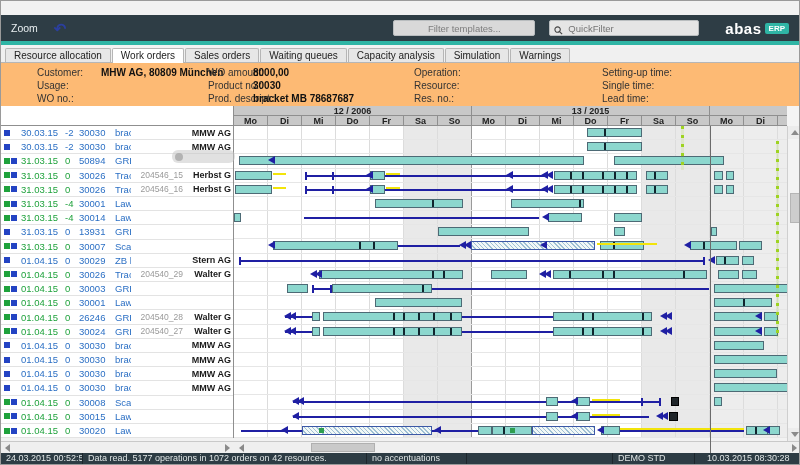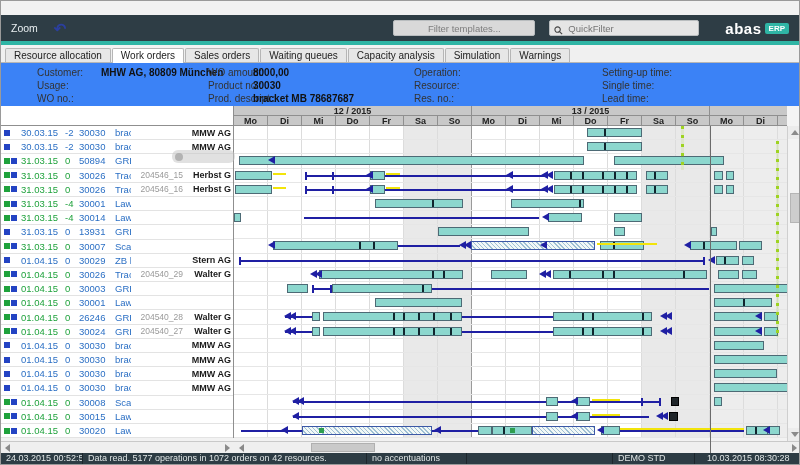--- a/index.html
+++ b/index.html
@@ -36,21 +36,21 @@
   .accent{position:absolute;left:0;top:40px;width:100%;height:4px;background:#2fb5a5;}
 
   
   .tabbar{position:absolute;left:0;top:47px;width:100%;height:15px;background:#f0f0f0;
           border-bottom:1px solid #b6b6b6;display:flex;align-items:flex-end;padding-left:4px;}
   .tab{height:14px;line-height:13px;padding:0 8px;font-size:10px;color:#222;background:#e7e7e7;
        border:1px solid #b6b6b6;border-bottom:none;border-radius:2px 2px 0 0;margin-right:1px;white-space:nowrap;}
   .tab.active{background:#fff;height:15px;margin-bottom:-1px;}
 
   
-  .info{position:absolute;left:0;top:62px;width:100%;height:43px;background:#3b82f6;font-size:10px;color:#333;}
+  .info{position:absolute;left:0;top:62px;width:100%;height:43px;background:#fdba74;font-size:10px;color:#333;}
   .info .lbl{position:absolute;white-space:nowrap;}
   .info .val{position:absolute;white-space:nowrap;font-weight:bold;color:#111;}
 
   
   .hdr-filler{position:absolute;left:0;top:105px;width:233px;height:20px;background:#fff;
               border-bottom:1px solid #8f8f8f;border-right:1px solid #8f8f8f;}
   .g-header{position:absolute;left:233px;top:105px;width:553px;height:20px;background:#c8c8c8;overflow:hidden;}
   .wk-cell,.day-cell{position:absolute;font-size:9px;font-weight:bold;color:#222;text-align:center;
               border-right:1px solid #8f8f8f;border-bottom:1px solid #8f8f8f;background:#c8c8c8;line-height:10px;height:10px;}
   .hdr-right{position:absolute;left:786px;top:105px;width:14px;height:20px;background:#f4f4f4;}
@@ -174,21 +174,21 @@
       <div class="lbl" style="left: 601px; top: 4px;">Setting-up time:</div>
       <div class="val" style="left: 668px; top: 4px;"></div>
       <div class="lbl" style="left: 601px; top: 17px;">Single time:</div>
       <div class="val" style="left: 668px; top: 17px;"></div>
       <div class="lbl" style="left: 601px; top: 30px;">Lead time:</div>
       <div class="val" style="left: 668px; top: 30px;"></div>
     </div>
 
   <div class="hdr-filler"></div>
   <div class="g-header" id="gheader">
-      <div class="wk-cell" style="left: 0px; top: 0px; width: 238px;">12 / 2015</div>
+      <div class="wk-cell" style="left: 0px; top: 0px; width: 238px;">12 / 2006</div>
       <div class="wk-cell" style="left: 238px; top: 0px; width: 238px;">13 / 2015</div>
       <div class="wk-cell" style="left: 476px; top: 0px; width: 102px;"></div>
       <div class="day-cell" style="left: 0px; top: 10px; width: 34px;">Mo</div>
       <div class="day-cell" style="left: 34px; top: 10px; width: 34px;">Di</div>
       <div class="day-cell" style="left: 68px; top: 10px; width: 34px;">Mi</div>
       <div class="day-cell" style="left: 102px; top: 10px; width: 34px;">Do</div>
       <div class="day-cell" style="left: 136px; top: 10px; width: 34px;">Fr</div>
       <div class="day-cell" style="left: 170px; top: 10px; width: 34px;">Sa</div>
       <div class="day-cell" style="left: 204px; top: 10px; width: 34px;">So</div>
       <div class="day-cell" style="left: 238px; top: 10px; width: 34px;">Mo</div>

